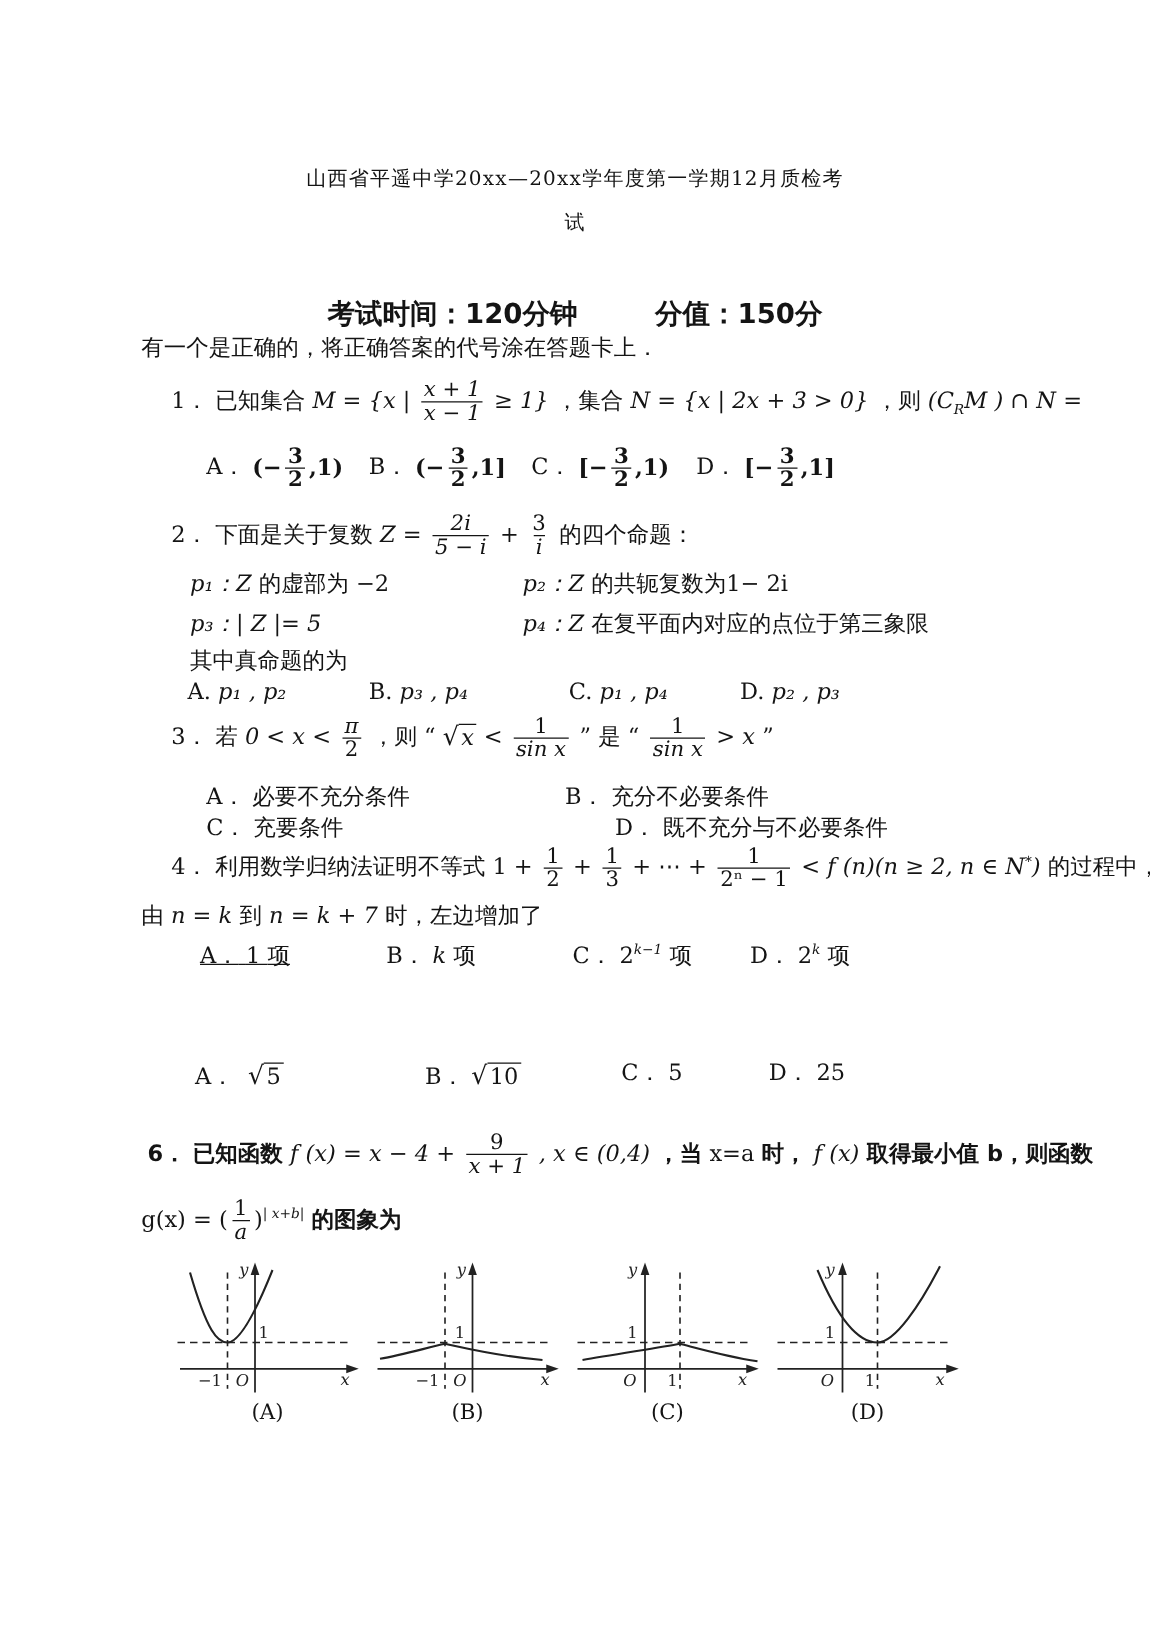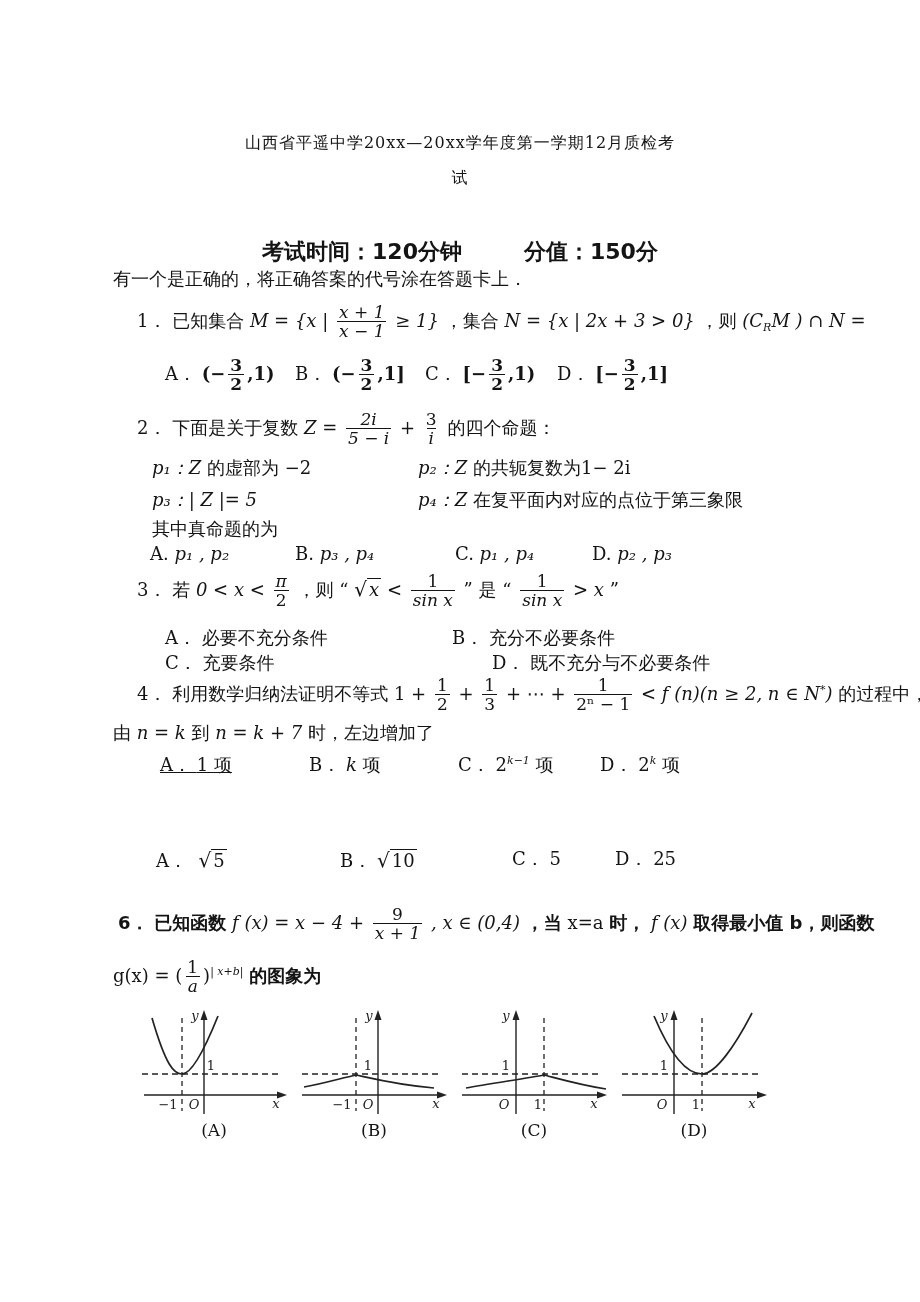--- a/index.html
+++ b/index.html
@@ -166,21 +166,21 @@
   <div class="abs" style="top:754px;left:0;width:920px;">
     <span class="opt" style="left:160px;text-decoration:underline;"><span>A．</span> <span>1 </span><span class="m"></span><sup></sup><span>项</span></span>
     <span class="opt" style="left:309px;"><span>B．</span> <span></span><span class="m">k</span><sup></sup><span> 项</span></span>
     <span class="opt" style="left:458px;"><span>C．</span> <span>2</span><span class="m"></span><sup class="m">k−1</sup> <span>项</span></span>
     <span class="opt" style="left:600px;"><span>D．</span> <span>2</span><span class="m"></span><sup class="m">k</sup><span> 项</span></span>
   </div>
 
   <div class="abs" style="top:848px;left:0;width:920px;">
     <span class="opt" style="left:156px;"><span>A．</span>&nbsp; <span class="rad">√</span><span class="sq">5</span></span>
     <span class="opt" style="left:340px;"><span>B．</span> <span class="rad">√</span><span class="sq">10</span></span>
-    <span class="opt" style="left:497px;margin-left:15px;"><span>C．</span> <span>5</span></span>
+    <span class="opt" style="left:497px;"><span>C．</span> <span>5</span></span>
     <span class="opt" style="left:615px;"><span>D．</span> <span>25</span></span>
   </div>
 
   <div class="abs" style="top:905px;left:118px;">
     <span class="hei">6．</span>
     <span class="hei">已知函数</span>
     <span class="m">f (x) = x − 4 +</span>
     <span class="frac">
         <span>9</span>
         <span class="dn m">x + 1</span>

